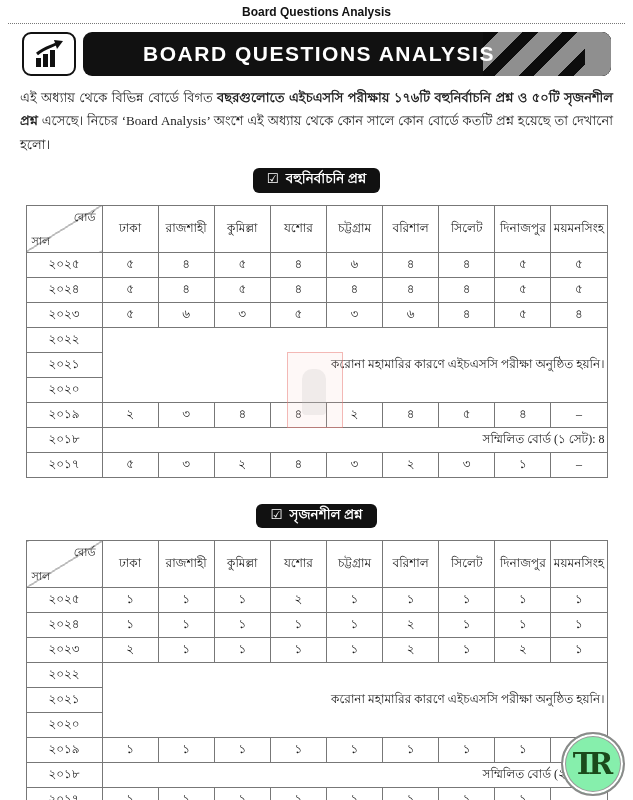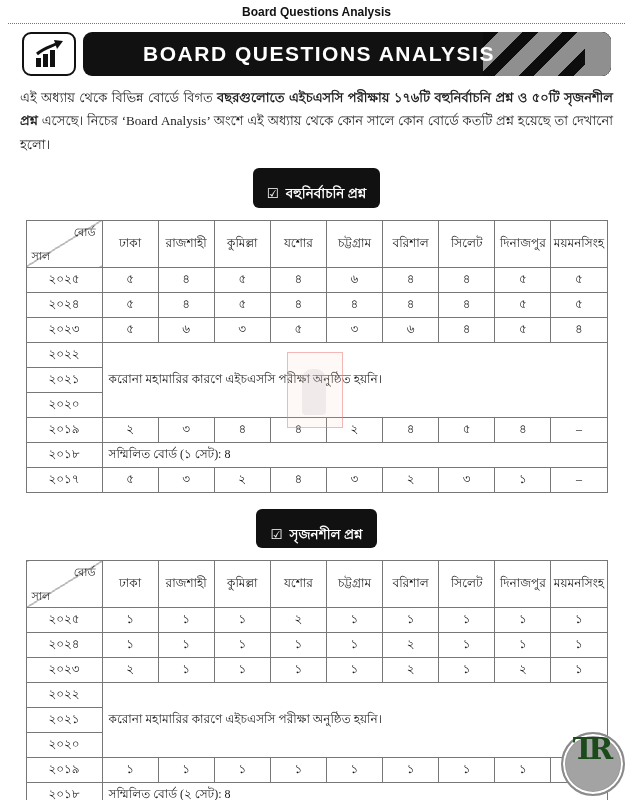--- a/index.html
+++ b/index.html
@@ -41,36 +41,36 @@
   
   .intro{
     margin:0 20px 6px;font-size:13px;line-height:1.8;text-align:justify;color:#222;
   }
   .intro .b{font-weight:bold;}
 
   
   .badge-wrap{text-align:center;margin:12px 0 10px;}
   .badge{
     display:inline-block;background:#111;color:#fff;border-radius:6px;
-    padding:17px 14px 5px;font-size:13.5px;font-weight:bold;line-height:1.3;
+    padding:2px 14px 5px;font-size:13.5px;font-weight:bold;line-height:1.3;
   }
   .badge .check{margin-right:7px;font-weight:normal;}
 
   
   table.board-table{
     width:582px;margin:12px auto;border-collapse:collapse;table-layout:fixed;
     background:#fff;
   }
   .board-table th,.board-table td{
     border:1px solid #777;text-align:center;font-size:12px;
     padding:2px 2px;font-weight:normal;height:20px;color:#1a1a1a;
   }
   .board-table thead th{height:42px;font-size:12px;}
   .board-table td.year{font-size:12px;}
-  .board-table td.note{text-align:left;padding-left:6px;}
+  .board-table td.note{text-align:right;padding-left:6px;}
   .corner{position:relative;
     background:linear-gradient(to bottom right, transparent 49.5%, #777 49.5%, #777 50.6%, transparent 50.6%);
   }
   .corner .c-board{position:absolute;top:3px;right:6px;font-size:11px;}
   .corner .c-year{position:absolute;bottom:0;left:5px;font-size:11px;}
 
   
   .stamp{
     position:absolute;left:287px;top:352px;width:54px;height:74px;
     border:1px solid rgba(231,120,115,.5);background:rgba(243,196,190,.12);
@@ -85,21 +85,21 @@
   .footer{
     position:absolute;right:8px;bottom:4px;display:flex;align-items:flex-end;gap:8px;
   }
   .publisher{
     font-family:"Liberation Sans", sans-serif;font-weight:bold;font-size:11.5px;
     margin-bottom:16px;color:#111;
   }
   .logo{
     width:60px;height:60px;border-radius:50%;border:2px solid #8a8a8a;
     box-shadow:inset 0 0 0 2px #ffffff, inset 0 0 0 3px #9a9a9a;
-    display:flex;justify-content:center;background:#a3a3a3;
+    display:flex;align-items:center;justify-content:center;background:#86efac;
   }
   .logo .monogram{
     font-family:"DejaVu Serif", serif;font-weight:bold;font-size:30px;
     color:#1b4a1b;letter-spacing:-7px;padding-right:7px;line-height:1;
   }
 </style>
 </head>
 <body>
 
 <div class="page-header">Board Questions Analysis</div>
@@ -219,21 +219,21 @@
         <td>৪</td>
         <td>৩</td>
         <td>২</td>
         <td>৩</td>
         <td>১</td>
         <td>–</td>
       </tr>
     </tbody>
 </table>
 
-<div class="badge-wrap" style="margin-top:16px;">
+<div class="badge-wrap" style="margin-top:26px;">
   <span class="badge"><span class="check">☑</span><span>সৃজনশীল প্রশ্ন</span></span>
 </div>
 
 <table class="board-table">
   <colgroup>
       <col style="width:76px">
     </colgroup>
   <thead>
     <tr>
       <th class="corner">

